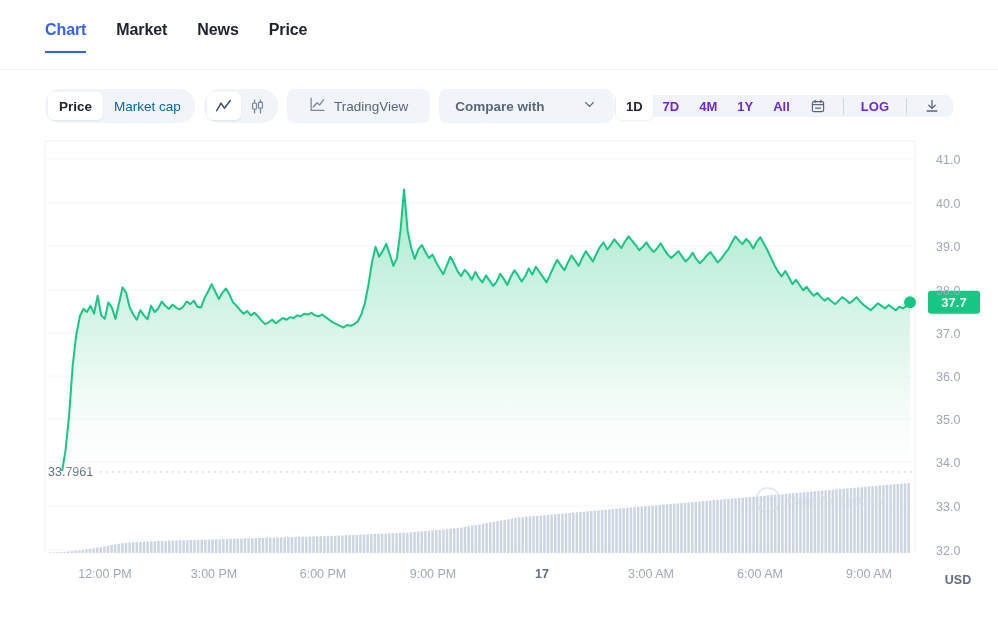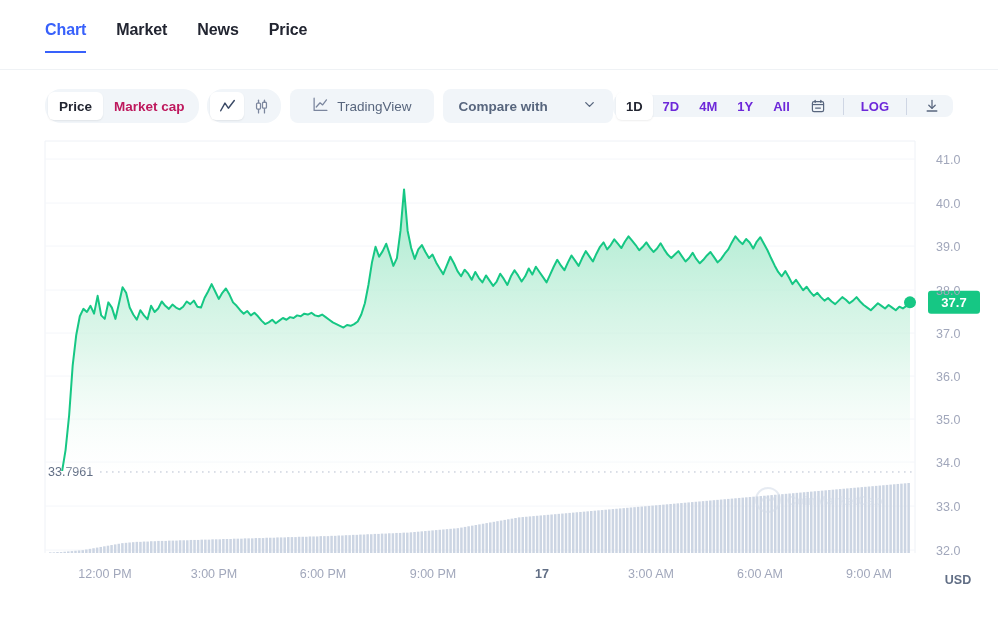--- a/index.html
+++ b/index.html
@@ -52,22 +52,22 @@
     height: 34px;
   }
   .pill {
     display: flex;
     align-items: center;
     justify-content: center;
     height: 28px;
     padding: 0 11px;
     border-radius: 6px;
     font-size: 13.5px;
-    font-weight: 700;
-    color: #be185d;
+    font-weight: 400;
+    color: #0369a1;
     cursor: pointer;
     white-space: nowrap;
   }
   .pill.selected {
     background: #ffffff;
     color: #222531;
     font-weight: 600;
     box-shadow: 0 1px 2px rgba(0,0,0,0.07);
   }
   .pill-icon {

